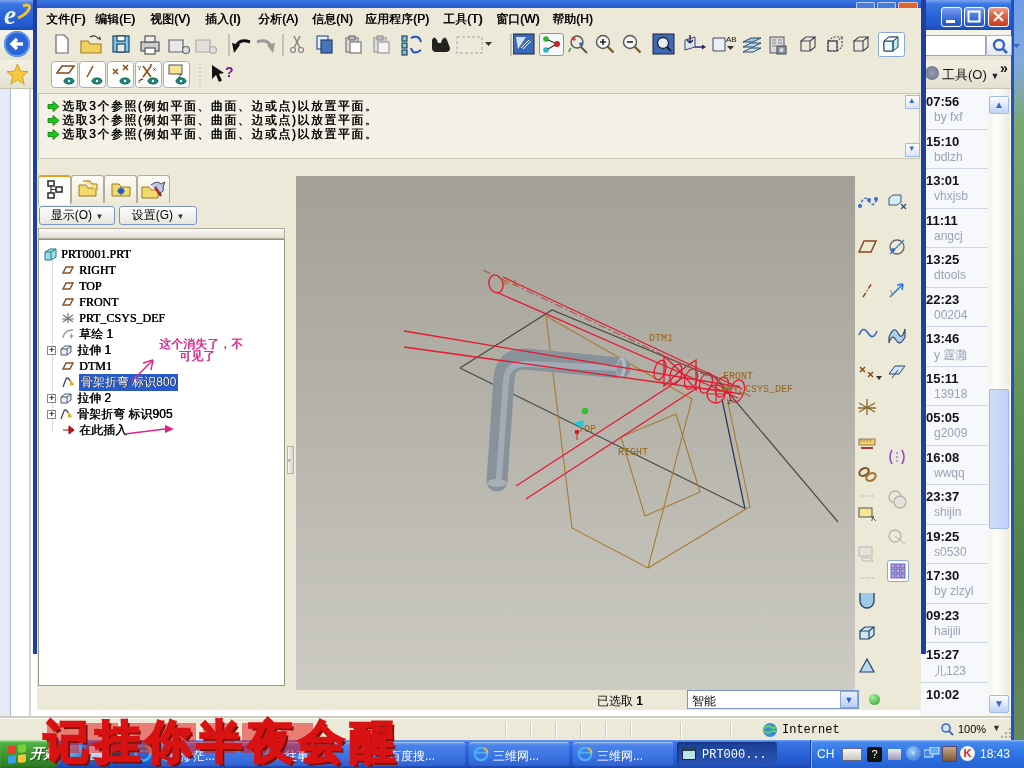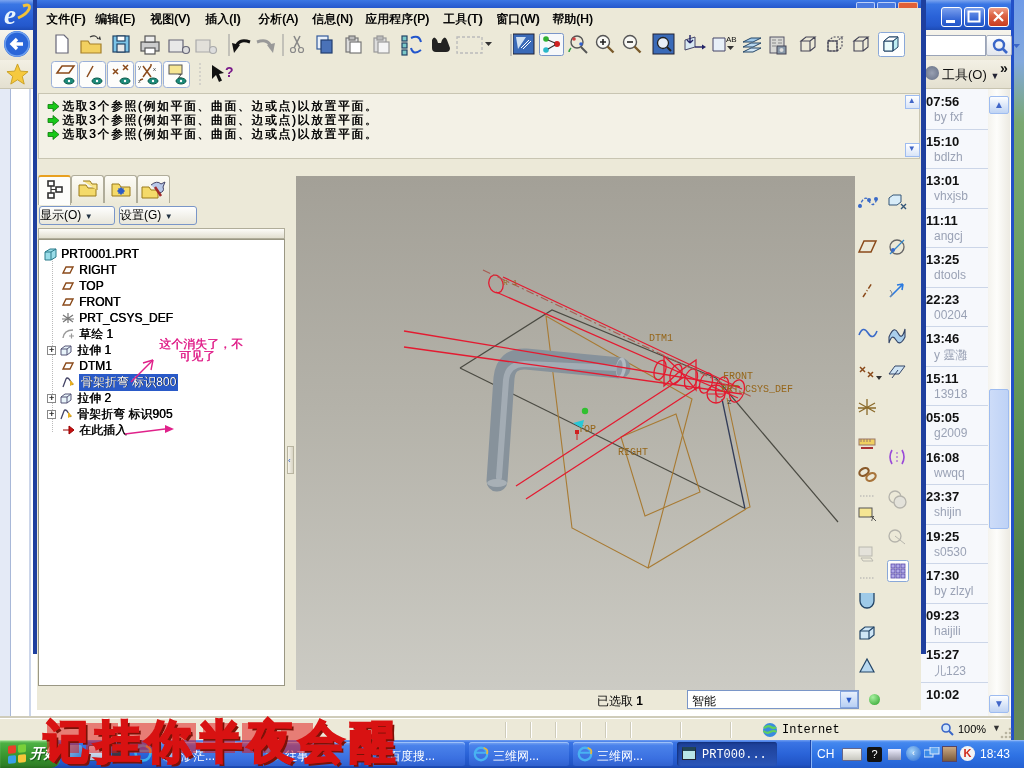--- a/index.html
+++ b/index.html
@@ -30,27 +30,27 @@
 #pmenu span{position:absolute;top:3px;white-space:nowrap;text-shadow:0.6px 0 0 #000}
 #ptb1{position:absolute;left:0;top:29px;width:100%;height:32px}
 #ptb2{position:absolute;left:0;top:61px;width:100%;height:32px}
 #pmsg{position:absolute;left:1px;top:93px;width:882px;height:66px;background:#f3f1e6;border:1px solid #c8c5b2;font-size:12px;color:#000}
 .msgl{position:absolute;left:8px;white-space:nowrap;display:flex;align-items:center;text-shadow:0.6px 0 0 #000}
 #psash{position:absolute;left:0;top:159px;width:100%;height:17px;background:#ece9d8}
 
 #lpanel{position:absolute;left:0;top:172px;width:252px;height:518px;background:#ece9d8}
 .tab{position:absolute;top:3px;width:33px;height:28px;background:linear-gradient(180deg,#fdfcf6,#ece9d8);border:1px solid #b0ad9a;border-bottom:none;border-radius:3px 3px 0 0;text-align:center;padding-top:3px}
 .tab.on{background:#fdfdfb;border-top:2px solid #e8a020;height:30px}
-.pbtn{position:absolute;top:34px;height:19px;background:linear-gradient(180deg,#fefefe,#e8e6da);border:1px solid #7a96c8;border-radius:3px;font-size:12px;line-height:17px;color:#000}
+.pbtn{position:absolute;top:34px;height:19px;background:linear-gradient(180deg,#fefefe,#e8e6da);border:1px solid #7a96c8;border-radius:3px;font-size:12px;text-align:center;line-height:17px;color:#000}
 .caret{font-size:8px;color:#234}
 #tree{position:absolute;left:1px;top:67px;width:247px;height:447px;background:#fff;border:1px solid #9a9783;font-size:12px}
 .trow{position:absolute;height:16px;white-space:nowrap;color:#000;display:flex;align-items:center;text-shadow:0.5px 0 0 #000}
 .ticon{margin-right:4px;flex:none}
 .plus{width:9px;height:9px;border:1px solid #888;font-size:9px;line-height:7px;text-align:center;color:#333;background:#fff;flex:none}
-.mono{font-family:Liberation Sans, sans-serif;font-size:12px}
+.mono{font-family:Liberation Serif, serif;font-size:12px}
 .ann{position:absolute;color:#e0218a;font-size:12px;line-height:11.5px;white-space:nowrap;text-shadow:0.6px 0 0 #e0218a}
 
 #vp{position:absolute;left:259px;top:176px;width:559px;height:514px}
 
 #rtb{position:absolute;left:818px;top:176px;width:66px;height:514px;background:#ece9d8}
 #pstatus{position:absolute;left:0;top:690px;width:100%;height:20px;background:#ece9d8;font-size:12px}
 
 #taskbar{position:absolute;left:0;top:740px;width:1024px;height:28px;background:linear-gradient(180deg,#6f9ef2 0%,#3a74e4 9%,#2a63d8 50%,#2153c4 88%,#1a46ac 100%)}
 #start{position:absolute;left:0;top:0;width:60px;height:28px;border-radius:0 9px 9px 0;background:linear-gradient(180deg,#8ed381 0%,#4cb043 12%,#39962f 55%,#2e7f26 90%,#256b1e 100%);box-shadow:inset 0 1px 1px #b8e8a8;color:#fff;font-style:italic;font-weight:bold;font-size:14px}
 .tbtn{position:absolute;top:2px;height:24px;border-radius:3px;background:linear-gradient(180deg,#7aa6f4 0%,#4a82ea 15%,#3a6fe0 70%,#3161ce 100%);box-shadow:inset 0 1px 0 #9cc0f8;color:#fff;font-size:12px;overflow:hidden;white-space:nowrap}

